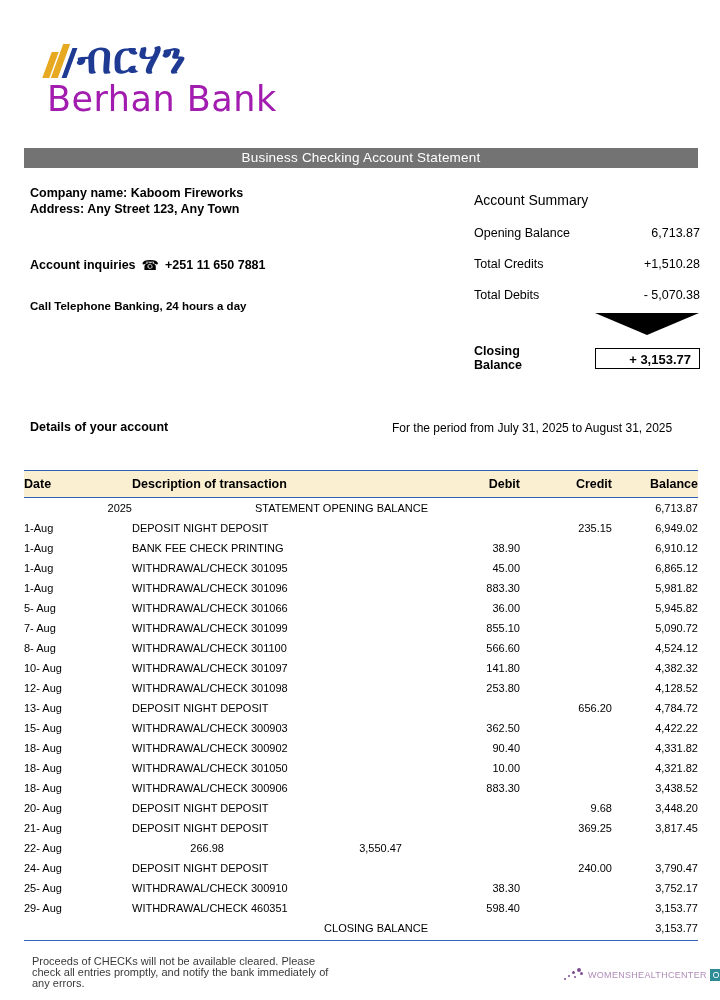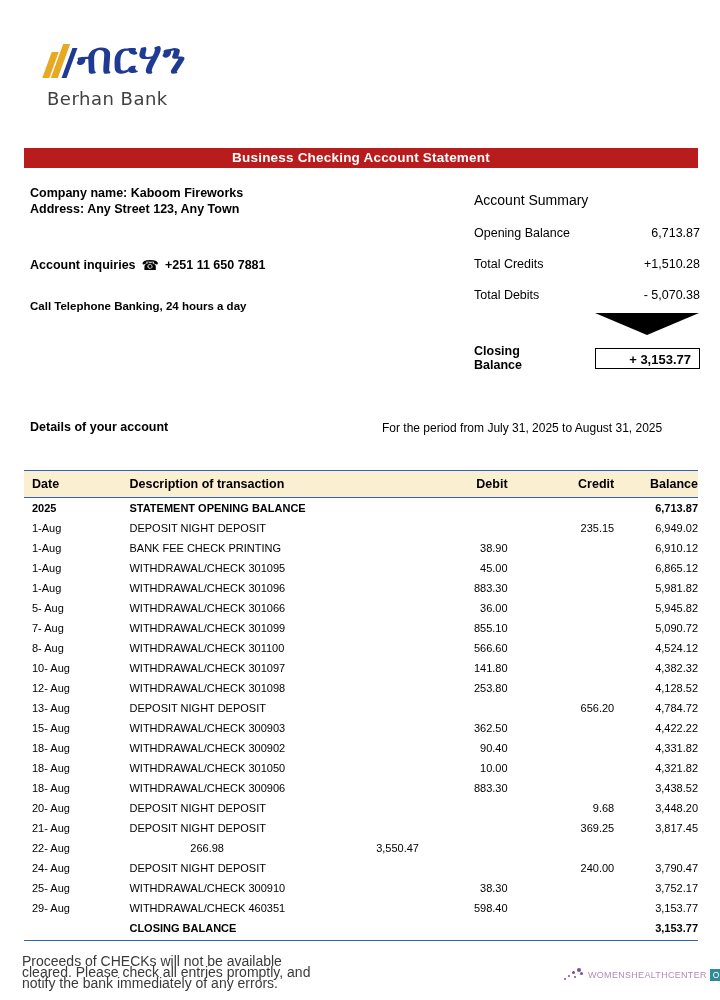--- a/index.html
+++ b/index.html
@@ -55,38 +55,38 @@
   .amharic {
     font-family: "DejaVu Sans", sans-serif;
     font-size: 44px;
     line-height: 44px;
     font-weight: bold;
     color: #1F3A93;
     letter-spacing: 1px;
   }
   .bank-name {
     font-family: "DejaVu Sans", sans-serif;
-    font-size: 18px;
+    font-size: 35px;
     line-height: 32px;
-    color: #404040;
+    color: #a21caf;
     margin-top: 3px;
     letter-spacing: 0.5px;
   }
 
   
   .banner {
     position: absolute;
     left: 24px;
     top: 148px;
     width: 674px;
     height: 20px;
-    background: #b91c1c;
+    background: #737373;
     color: #ffffff;
     font-size: 13.5px;
-    font-weight: bold;
+    font-weight: normal;
     text-align: center;
     line-height: 20px;
     letter-spacing: 0.2px;
   }
 
   
   .company-block {
     position: absolute;
     left: 30px;
     top: 185px;
@@ -183,21 +183,21 @@
   
   .details-label {
     position: absolute;
     left: 30px;
     top: 420px;
     font-size: 12.5px;
     font-weight: bold;
   }
   .period {
     position: absolute;
-    left: 382px;
+    left: 392px;
     top: 421px;
     font-size: 12px;
   }
 
   
   .table {
     position: absolute;
     left: 24px;
     top: 470px;
     width: 674px;
@@ -212,41 +212,41 @@
     display: flex;
     align-items: center;
     height: 20px;
     font-size: 11px;
   }
   .thead .row {
     height: 26px;
     font-size: 12.5px;
     font-weight: bold;
   }
-  .c-date   { width: 108px; padding-left: 8px; box-sizing: border-box; }
+  .c-date   { width: 108px; box-sizing: border-box; }
   .c-desc   { width: 296px; }
   .c-debit  { width: 92px;  text-align: right; }
-  .c-credit { width: 92px;  text-align: right; margin-left: 17px; }
+  .c-credit { width: 92px;  text-align: right; }
   .c-bal    { width: 86px;  text-align: right; }
 
   .row.bold .c-date,
   .row.bold .c-desc,
-  .row.bold .c-bal { font-weight: bold; }
+  .row.bold .c-bal { font-weight: normal; text-align: right; }
 
   .tfoot-line {
     border-bottom: 1.5px solid #2E63B8;
     margin-top: 2px;
   }
 
   
   .footer-note {
     position: absolute;
-    left: 22px;
+    left: 32px;
     top: 956px;
-    font-size: 14px;
+    font-size: 11px;
     line-height: 11px;
     color: #3a3a3a;
     width: 300px;
   }
 
   .watermark {
     position: absolute;
     left: 563px;
     top: 968px;
     display: flex;

